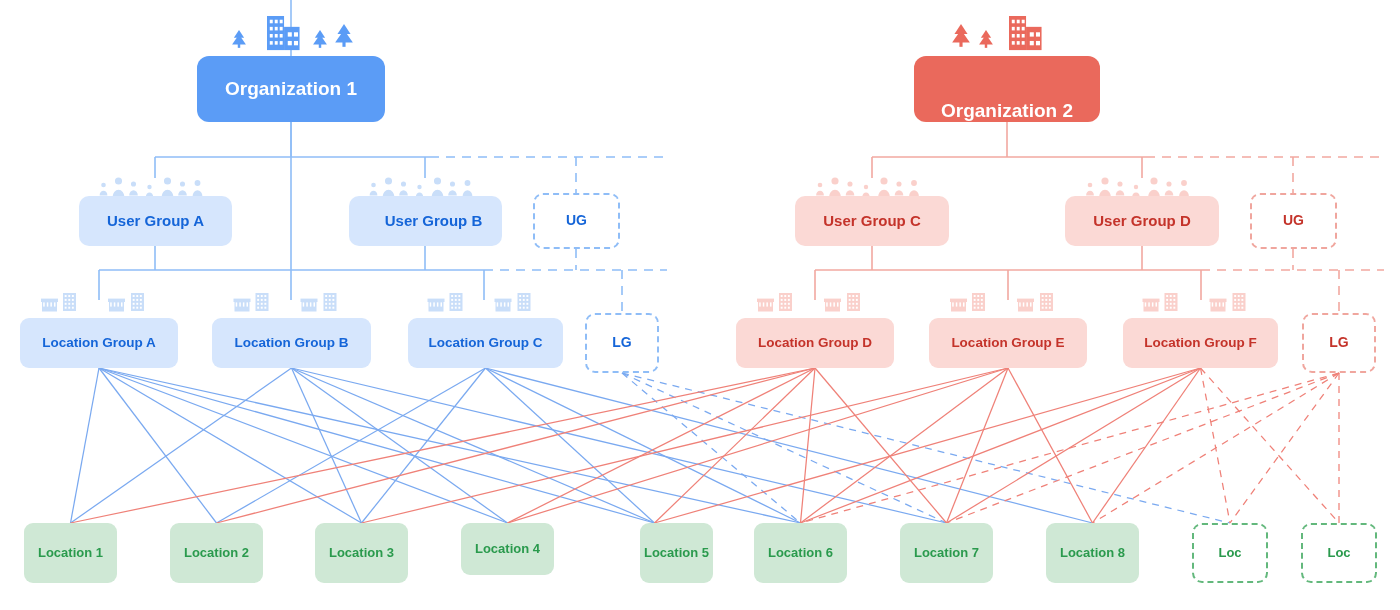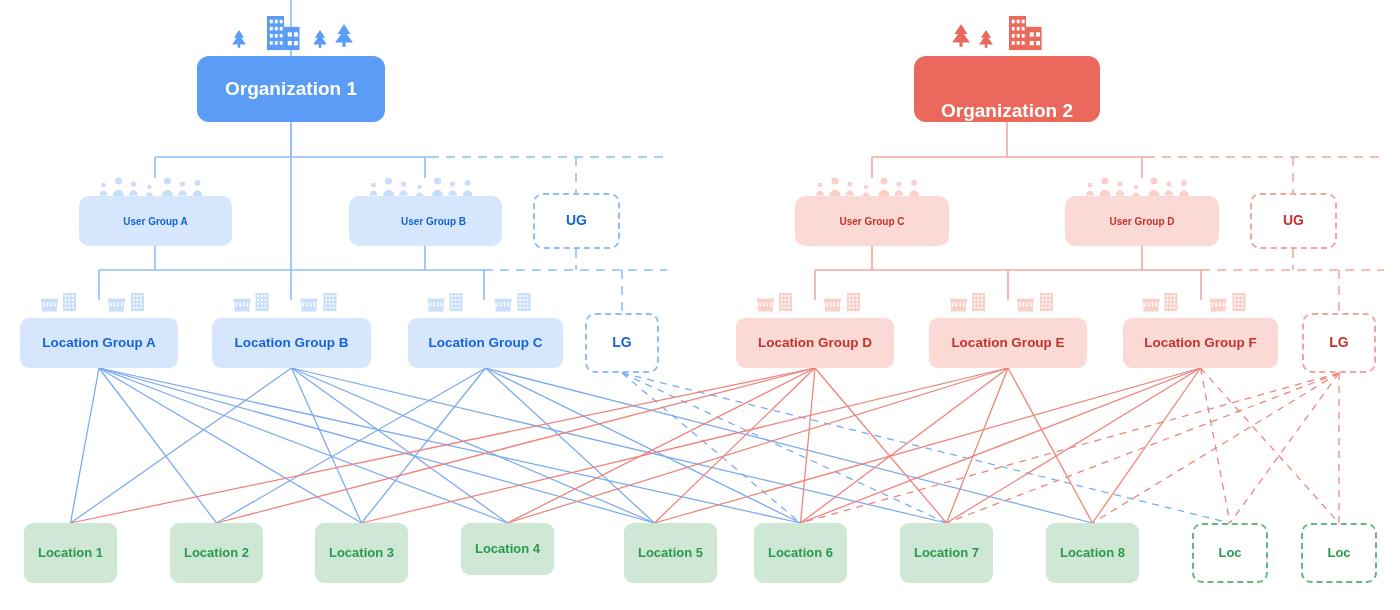--- a/index.html
+++ b/index.html
@@ -6,21 +6,21 @@
   body{width:1400px;height:610px;font-family:"Liberation Sans",sans-serif;overflow:hidden;}
   #stage{position:relative;width:1400px;height:610px;background:#fff;}
   svg.layer{position:absolute;left:0;top:0;width:1400px;height:610px;overflow:visible;}
   #edges{z-index:1;}
   #icons{z-index:2;}
   .node{position:absolute;z-index:3;display:flex;align-items:center;justify-content:center;
         text-align:center;box-sizing:border-box;line-height:1.1;}
   .org{border-radius:12px;color:#fff;font-size:19px;font-weight:700;}
   .org.blue{background:#5b9cf6;justify-content:center;}
   .org.red{background:#ea695c;align-items:flex-end;}
-  .ug{border-radius:10px;font-size:10px;font-weight:700;}
+  .ug{border-radius:10px;font-size:15px;font-weight:700;}
   .ug.blue{background:#d6e6fd;color:#1565d8;}
   .ug.red{background:#fbd9d5;color:#c4332a;}
   .lg{border-radius:9px;font-size:13.5px;font-weight:700;}
   .lg.blue{background:#d6e6fd;color:#1565d8;}
   .lg.red{background:#fbd9d5;color:#c4332a;}
   .loc{border-radius:9px;background:#cfe8d5;color:#2a9a4d;font-size:13px;font-weight:700;}
   .ghost{background:transparent;border:2px dashed;border-radius:10px;font-weight:700;}
   .ghost.blue{border-color:#8fbdf7;color:#1565d8;font-size:14px;}
   .ghost.red{border-color:#f0a69e;color:#c4332a;font-size:14px;}
   .ghost.green{border-color:#63b87c;color:#2a9a4d;font-size:13px;}
@@ -640,21 +640,21 @@
       </div>
       <div class="node loc" style="left: 170px; top: 523px; width: 93px; height: 60px;">
         <span>Location 2</span>
       </div>
       <div class="node loc" style="left: 315px; top: 523px; width: 93px; height: 60px;">
         <span>Location 3</span>
       </div>
       <div class="node loc" style="left: 461px; top: 523px; width: 93px; height: 52px;">
         <span>Location 4</span>
       </div>
-      <div class="node loc" style="left: 624px; top: 523px; width: 93px; height: 60px;">
+      <div class="node loc" style="left: 640px; top: 523px; width: 73px; height: 60px;">
         <span>Location 5</span>
       </div>
       <div class="node loc" style="left: 754px; top: 523px; width: 93px; height: 60px;">
         <span>Location 6</span>
       </div>
       <div class="node loc" style="left: 900px; top: 523px; width: 93px; height: 60px;">
         <span>Location 7</span>
       </div>
       <div class="node loc" style="left: 1046px; top: 523px; width: 93px; height: 60px;">
         <span>Location 8</span>

